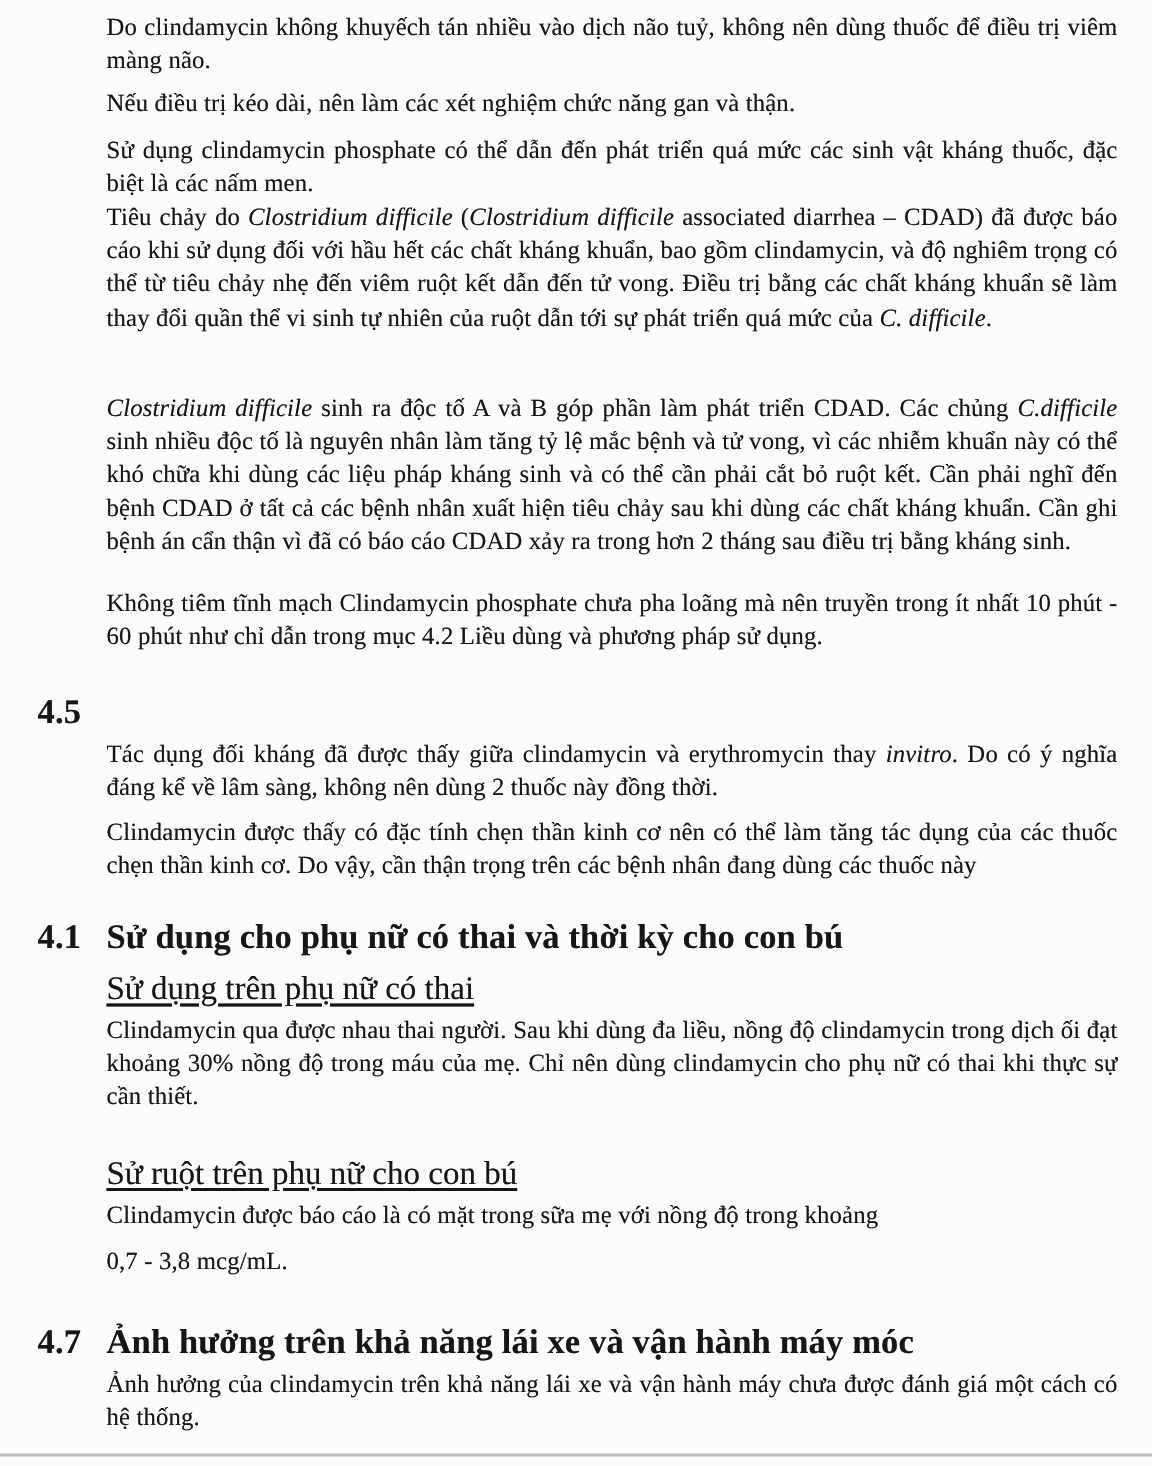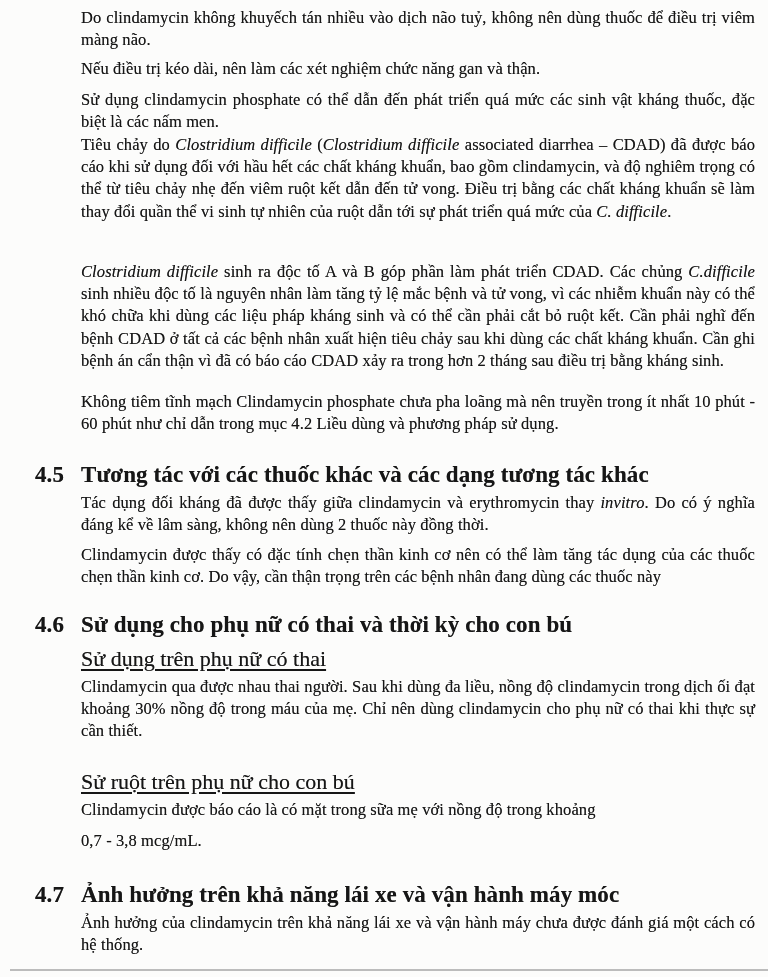--- a/index.html
+++ b/index.html
@@ -39,44 +39,43 @@
     text-decoration:underline;
     text-underline-offset:3px;
     margin:0;
   }
   .bottom-rule{
     position:absolute;left:0;top:969px;
     width:768px;height:2px;
     background:#bcbcbc;
   }
   
-  .page{text-shadow:0 0 0.35px rgba(20,20,20,0.55);margin-left:10px;}
+  .page{text-shadow:0 0 0.35px rgba(20,20,20,0.55);}
 </style>
 </head>
 <body>
 
 <div class="page">
 
   <p class="para" style="top:7px"><span>Do clindamycin không khuyếch tán nhiều vào dịch não tuỷ, không nên dùng thuốc để điều trị viêm màng não.</span></p>
   <p class="para" style="top:58px"><span>Nếu điều trị kéo dài, nên làm các xét nghiệm chức năng gan và thận.</span></p>
   <p class="para" style="top:89px"><span>Sử dụng clindamycin phosphate có thể dẫn đến phát triển quá mức các sinh vật kháng thuốc, đặc biệt là các nấm men.</span></p>
   <p class="para" style="top:134px"><span>Tiêu chảy do </span><i>Clostridium difficile</i><span> (</span><i>Clostridium difficile</i><span> associated diarrhea – CDAD) đã được báo cáo khi sử dụng đối với hầu hết các chất kháng khuẩn, bao gồm clindamycin, và độ nghiêm trọng có thể từ tiêu chảy nhẹ đến viêm ruột kết dẫn đến tử vong. Điều trị bằng các chất kháng khuẩn sẽ làm thay đổi quần thể vi sinh tự nhiên của ruột dẫn tới sự phát triển quá mức của </span><i>C. difficile</i><span>.</span></p>
   <p class="para" style="top:261px"><i>Clostridium difficile</i><span> sinh ra độc tố A và B góp phần làm phát triển CDAD. Các chủng </span><i>C.difficile</i><span> sinh nhiều độc tố là nguyên nhân làm tăng tỷ lệ mắc bệnh và tử vong, vì các nhiễm khuẩn này có thể khó chữa khi dùng các liệu pháp kháng sinh và có thể cần phải cắt bỏ ruột kết. Cần phải nghĩ đến bệnh CDAD ở tất cả các bệnh nhân xuất hiện tiêu chảy sau khi dùng các chất kháng khuẩn. Cần ghi bệnh án cẩn thận vì đã có báo cáo CDAD xảy ra trong hơn 2 tháng sau điều trị bằng kháng sinh.</span></p>
   <p class="para" style="top:391px"><span>Không tiêm tĩnh mạch Clindamycin phosphate chưa pha loãng mà nên truyền trong ít nhất 10 phút - 60 phút như chỉ dẫn trong mục 4.2 Liều dùng và phương pháp sử dụng.</span></p>
 
   <div class="heading" style="top:464px">
     <span class="num">4.5</span>
-    <span class="htext">Tương tác với các thuốc khác và các dạng tương tác khác</span>
   </div>
 
   <p class="para" style="top:492px"><span>Tác dụng đối kháng đã được thấy giữa clindamycin và erythromycin thay </span><i>invitro</i><span>. Do có ý nghĩa đáng kể về lâm sàng, không nên dùng 2 thuốc này đồng thời.</span></p>
   <p class="para" style="top:544px"><span>Clindamycin được thấy có đặc tính chẹn thần kinh cơ nên có thể làm tăng tác dụng của các thuốc chẹn thần kinh cơ. Do vậy, cần thận trọng trên các bệnh nhân đang dùng các thuốc này</span></p>
 
   <div class="heading" style="top:614px">
-    <span class="num">4.6</span>
+    <span class="num">4.1</span>
     <span class="htext">Sử dụng cho phụ nữ có thai và thời kỳ cho con bú</span>
   </div>
 
   <p class="subhead" style="top:648px">Sử dụng trên phụ nữ có thai</p>
   <p class="para" style="top:676px"><span>Clindamycin qua được nhau thai người. Sau khi dùng đa liều, nồng độ clindamycin trong dịch ối đạt khoảng 30% nồng độ trong máu của mẹ. Chỉ nên dùng clindamycin cho phụ nữ có thai khi thực sự cần thiết.</span></p>
 
   <p class="subhead" style="top:771px">Sử ruột trên phụ nữ cho con bú</p>
   <p class="para" style="top:799px"><span>Clindamycin được báo cáo là có mặt trong sữa mẹ với nồng độ trong khoảng</span></p>
   <p class="para" style="top:830px"><span>0,7 - 3,8 mcg/mL.</span></p>
 

